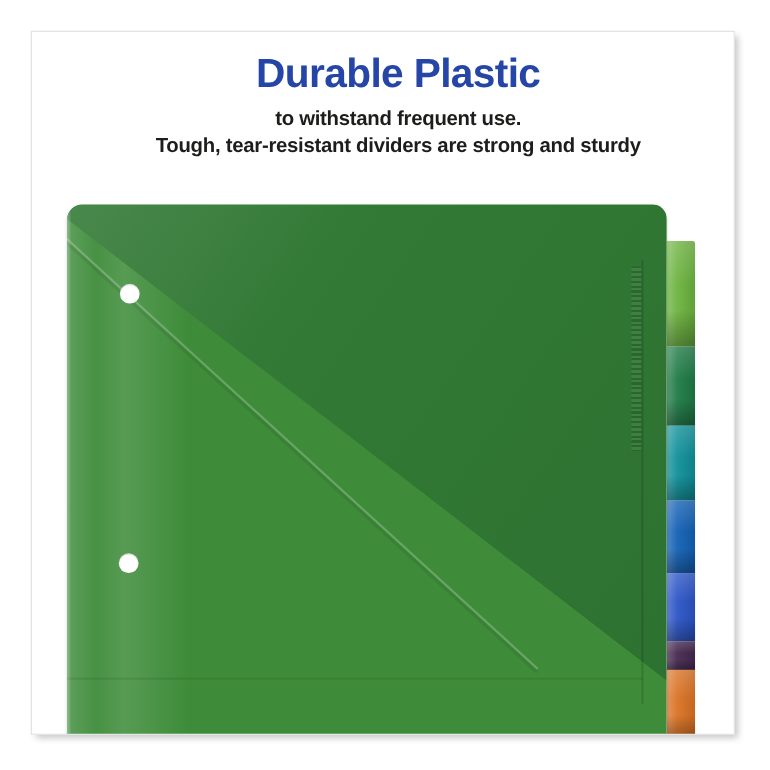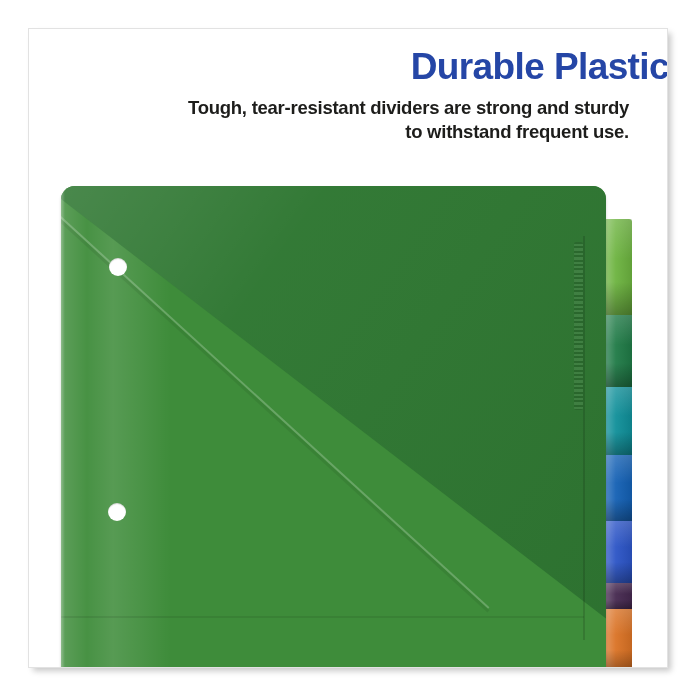--- a/index.html
+++ b/index.html
@@ -32,24 +32,24 @@
     background: #ffffff;
     border: 1px solid #e2e2e2;
     box-shadow: 4px 4px 6px -1px rgba(0,0,0,0.22);
     box-sizing: border-box;
     overflow: hidden;
   }
 
   
   #headline-block {
     position: absolute;
-    left: 0;
+    left: 13px;
     top: 18px;
     width: 640px;
-    text-align: right;
+    text-align: center;
   }
   #headline {
     margin: 0;
     font-size: 37px;
     font-weight: bold;
     letter-spacing: -0.6px;
     color: #2546a6;
     line-height: 1.08;
     font-family: "Liberation Sans", sans-serif;
   }
@@ -234,22 +234,22 @@
 </head>
 <body>
 
 <div id="stage">
 
   <div id="card">
 
     <div id="headline-block">
       <h1 id="headline">Durable Plastic</h1>
       <p id="subhead">
+        <span class="ln">to withstand frequent use.</span>
         <span class="ln">Tough, tear-resistant dividers are strong and sturdy</span>
-        <span class="ln">to withstand frequent use.</span>
       </p>
     </div>
 
     <div id="product">
 
       <div id="tab-strip">
           <div class="tab" style="top: 0px; height: 96px; background: rgb(108, 179, 63); border-top-right-radius: 3px;">
             <div class="sheen"></div>
             <div class="topshade"></div>
             <div class="botshade"></div>

